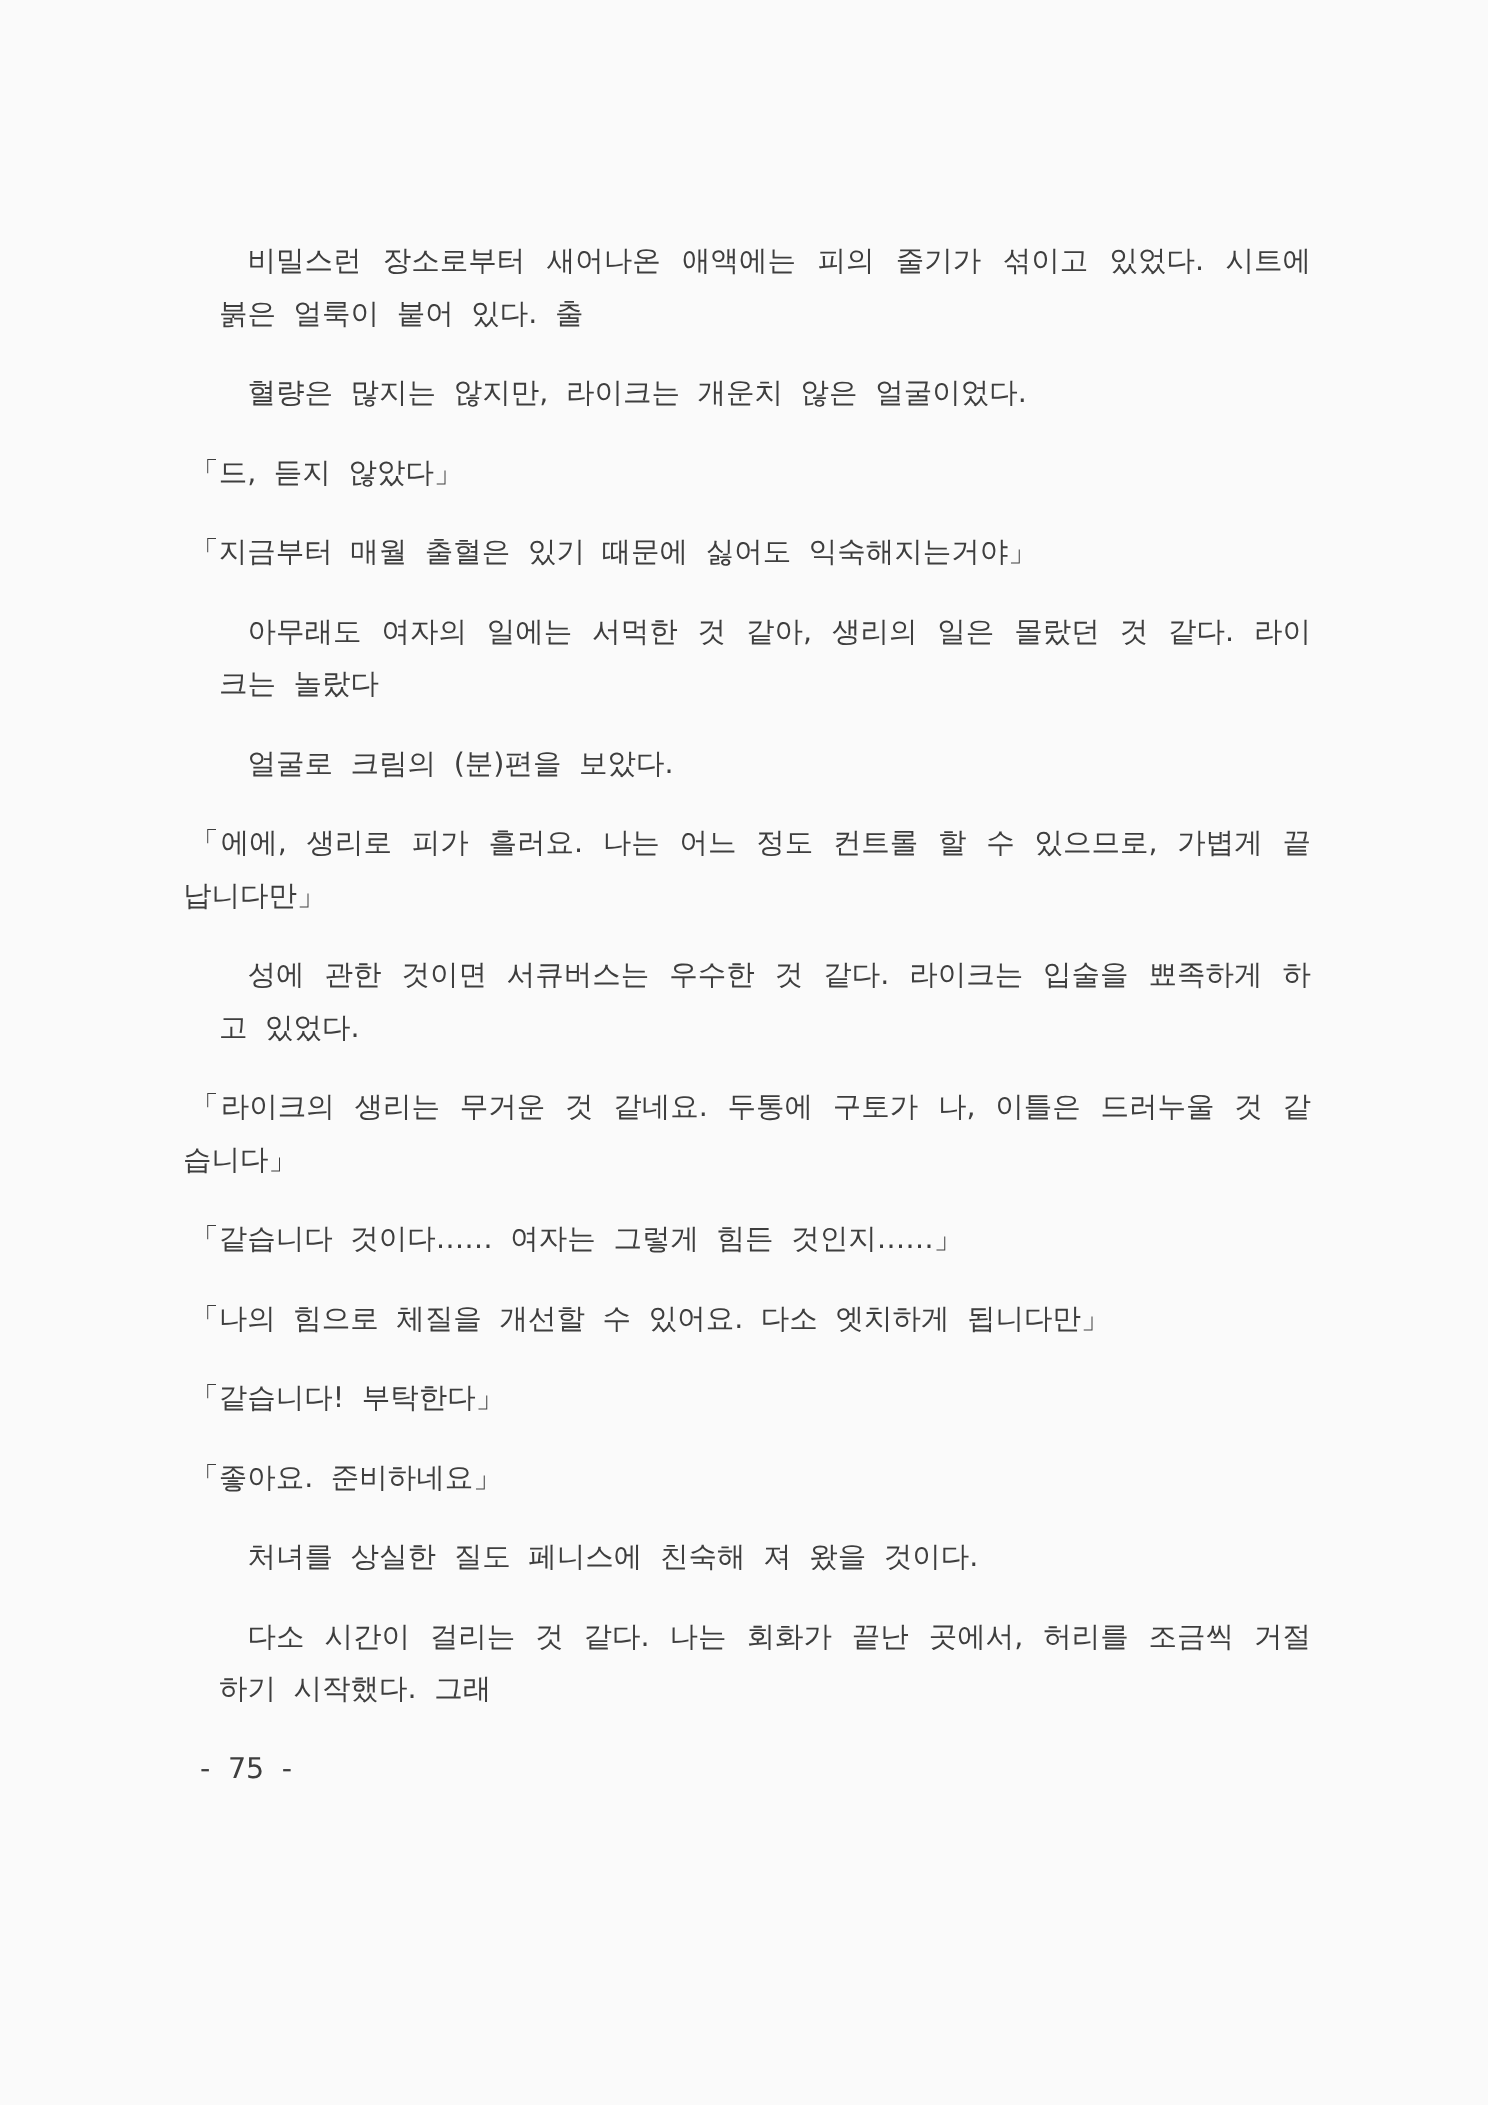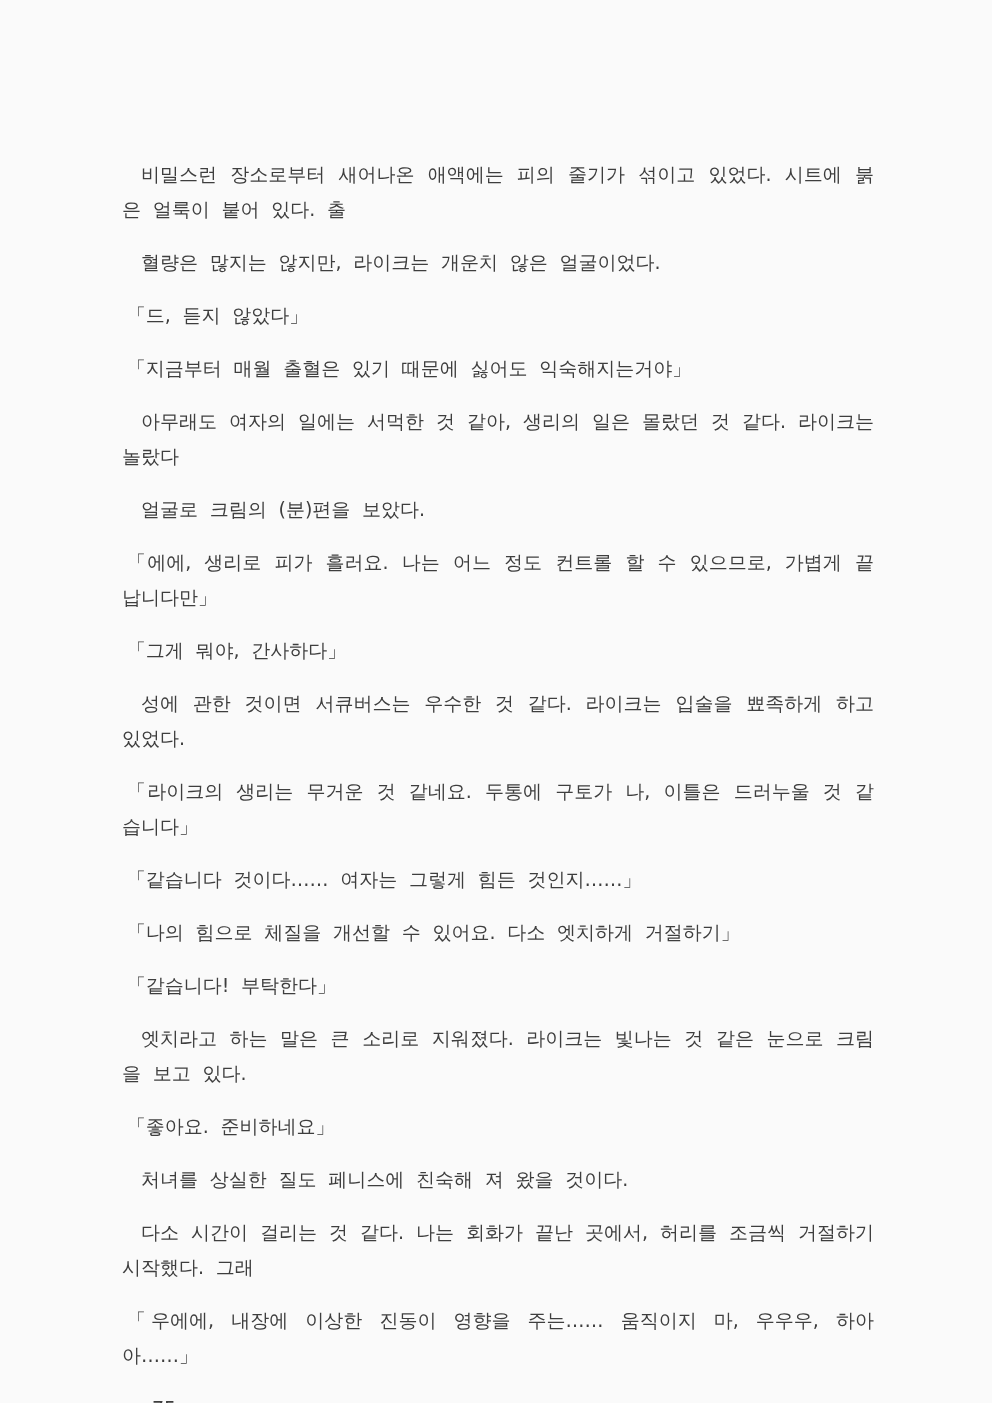--- a/index.html
+++ b/index.html
@@ -24,41 +24,38 @@
     line-height: 35px;
     overflow: hidden;
   }
   p.block {
     margin: 0 0 18px 0;
     text-align: justify;
     word-spacing: 0.3em;
     word-break: normal;
     overflow-wrap: anywhere;
   }
-  p.narration   { text-indent: 1em; }
+  p.narration   { text-indent: 1em; margin-left: 24px; }
   p.dialogue    { text-indent: 0.25em; }
   p.page-number { text-indent: 0.6em; text-align: left; }
 </style>
 </head>
 <body>
 
 <div class="page">
   <p class="block narration">비밀스런 장소로부터 새어나온 애액에는 피의 줄기가 섞이고 있었다. 시트에 붉은 얼룩이 붙어 있다. 출</p>
   <p class="block narration">혈량은 많지는 않지만, 라이크는 개운치 않은 얼굴이었다.</p>
   <p class="block dialogue">「드, 듣지 않았다」</p>
   <p class="block dialogue">「지금부터 매월 출혈은 있기 때문에 싫어도 익숙해지는거야」</p>
   <p class="block narration">아무래도 여자의 일에는 서먹한 것 같아, 생리의 일은 몰랐던 것 같다. 라이크는 놀랐다</p>
   <p class="block narration">얼굴로 크림의 (분)편을 보았다.</p>
   <p class="block dialogue">「에에, 생리로 피가 흘러요. 나는 어느 정도 컨트롤 할 수 있으므로, 가볍게 끝납니다만」</p>
-  <p class="block dialogue">「그게 뭐야, 간사하다」</p>
   <p class="block narration">성에 관한 것이면 서큐버스는 우수한 것 같다. 라이크는 입술을 뾰족하게 하고 있었다.</p>
   <p class="block dialogue">「라이크의 생리는 무거운 것 같네요. 두통에 구토가 나, 이틀은 드러누울 것 같습니다」</p>
   <p class="block dialogue">「같습니다 것이다…… 여자는 그렇게 힘든 것인지……」</p>
-  <p class="block dialogue">「나의 힘으로 체질을 개선할 수 있어요. 다소 엣치하게 거절하기」</p>
+  <p class="block dialogue">「나의 힘으로 체질을 개선할 수 있어요. 다소 엣치하게 됩니다만」</p>
   <p class="block dialogue">「같습니다! 부탁한다」</p>
-  <p class="block narration">엣치라고 하는 말은 큰 소리로 지워졌다. 라이크는 빛나는 것 같은 눈으로 크림을 보고 있다.</p>
   <p class="block dialogue">「좋아요. 준비하네요」</p>
   <p class="block narration">처녀를 상실한 질도 페니스에 친숙해 져 왔을 것이다.</p>
   <p class="block narration">다소 시간이 걸리는 것 같다. 나는 회화가 끝난 곳에서, 허리를 조금씩 거절하기 시작했다. 그래</p>
-  <p class="block dialogue">「우에에, 내장에 이상한 진동이 영향을 주는…… 움직이지 마, 우우우, 하아아……」</p>
   <p class="block page-number">- 75 -</p>
 
 </div>
 
 </body></html>

